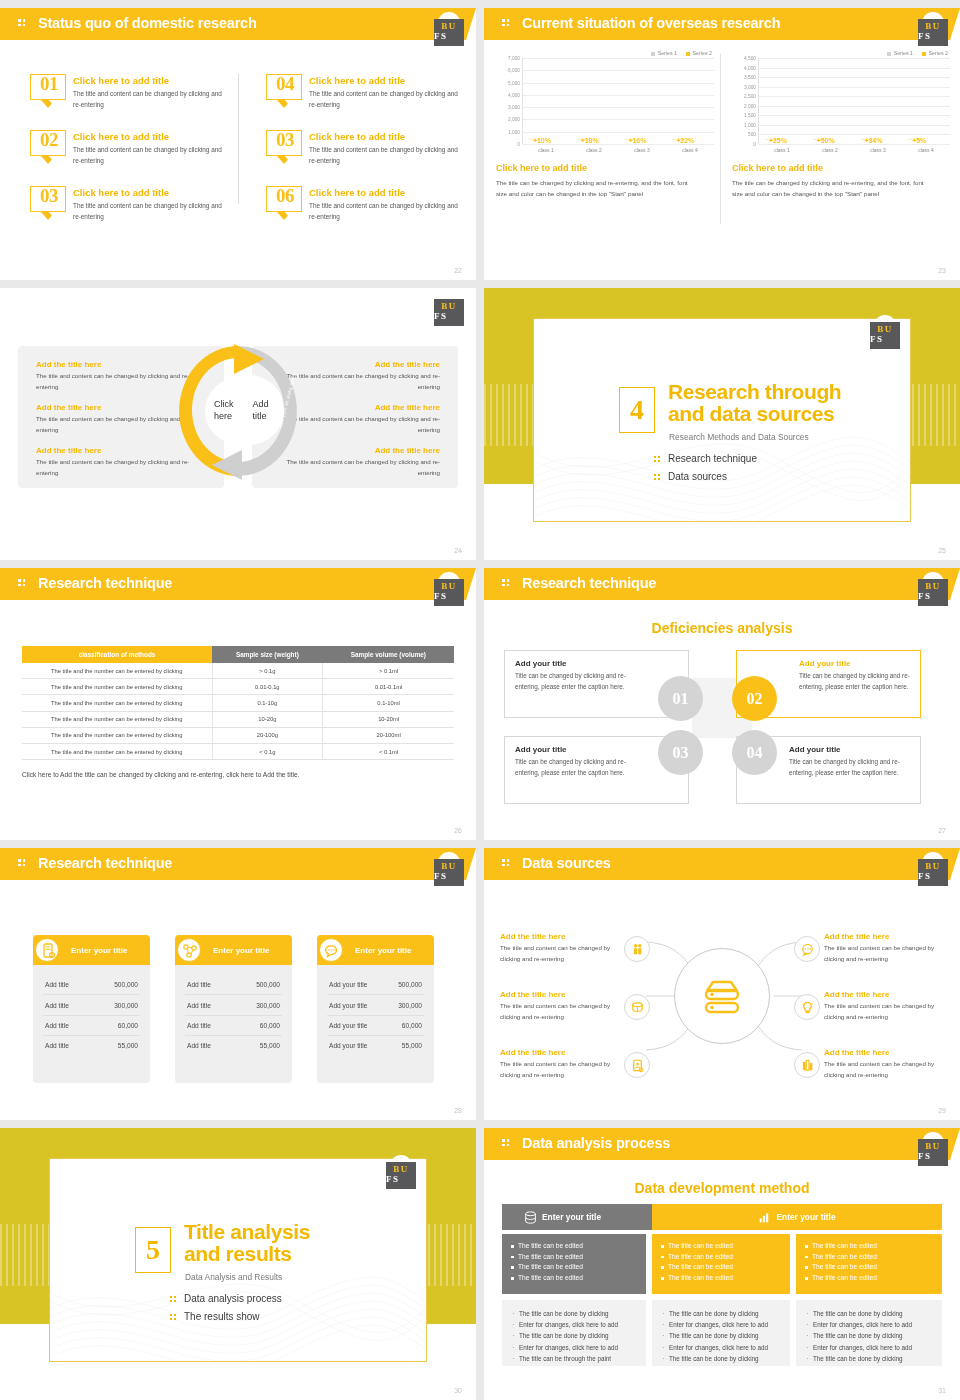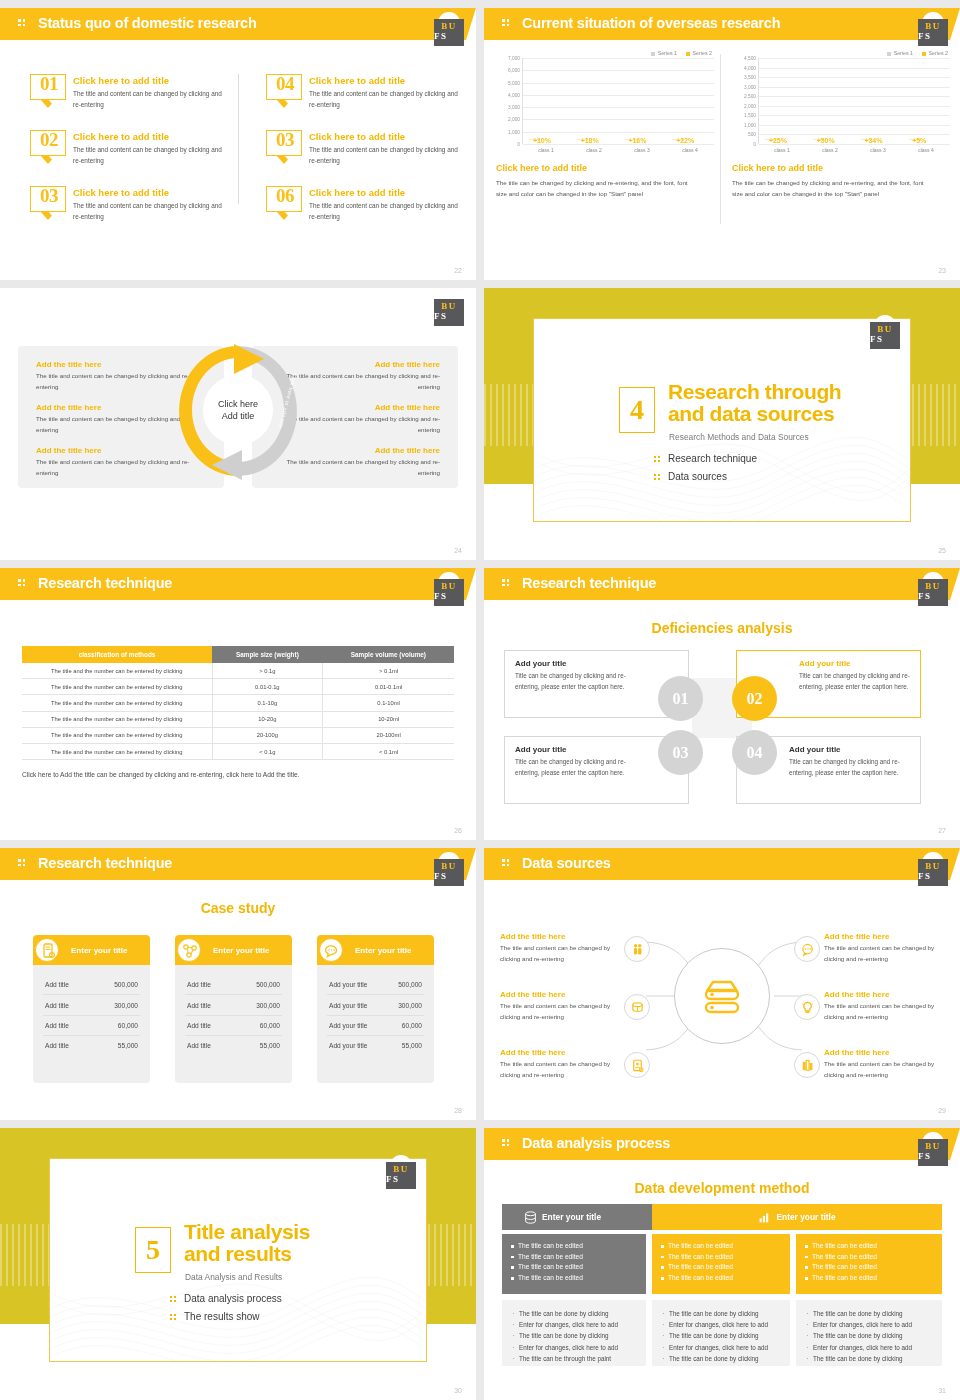--- a/index.html
+++ b/index.html
@@ -73,22 +73,22 @@
   .xaxis{display:flex;justify-content:space-around;margin-left:30px;margin-right:6px;margin-top:3px;}
   .xaxis div{font-size:5px;color:#8a8a8a;}
   .cap-t{color:#F2B705;font-size:9px;font-weight:bold;margin:10px 0 4px 4px;}
   .cap-d{color:#555;font-size:6.2px;line-height:1.85;margin-left:4px;width:200px;}
 
   
   .panel{position:absolute;top:58px;width:206px;height:142px;background:#f1f1f1;border-radius:4px;}
   .pitem-t{color:#F5B800;font-size:8px;font-weight:bold;}
   .pitem-d{color:#555;font-size:6.2px;line-height:1.7;margin-top:2px;}
   .cyc{position:absolute;left:176px;top:52px;width:124px;height:154px;}
-  .cyc .inner{position:absolute;left:27px;top:35px;width:70px;height:70px;background:#fff;border-radius:50%;
-              display:flex;flex-direction:column;align-items:center;justify-content:center;}
+  .cyc .inner{position:absolute;left:38px;top:35px;width:70px;height:70px;background:#fff;border-radius:50%;
+              display:flex;flex-direction:row;align-items:center;justify-content:center;}
   .cyc .inner span{font-size:9px;color:#333;line-height:1.35;}
   .rot-l{position:absolute;left:28px;top:58px;font-size:5.2px;color:#fff;transform:rotate(255deg);
          letter-spacing:0.4px;white-space:nowrap;}
   .rot-r{position:absolute;left:83px;top:58px;font-size:5.2px;color:#fff;transform:rotate(105deg);
          letter-spacing:0.4px;white-space:nowrap;}
 
   
   .divider{background:#fff;}
   .div-yellow{position:absolute;left:0;top:0;width:100%;height:196px;background:#D9C425;}
   .div-yellow::after{content:"";position:absolute;left:0;bottom:-56px;width:100%;height:80px;background:#fff;
@@ -639,21 +639,20 @@
           <i></i>
         </span>
     <span class="hdr-title">Research technique</span>
   </div>
   <div class="logo">
     <div class="cap"></div>
         <div class="body"></div>
     <div class="l1">BU</div>
     <div class="l2">FS</div>
   </div>
-  <div class="subhead" style="top:52px;">Case study</div>
   <div id="s28-cards">
         <div class="card" style="left: 33px;">
           <div class="card-h">
             <span>Enter your title</span>
           </div>
           <div class="cicon">
             <svg width="16" height="16" viewBox="0 0 16 16">
               <rect x="5" y="2" width="8" height="13" rx="1.3" fill="none" stroke="#FAC017" stroke-width="1.3"></rect>
               <circle cx="13" cy="13" r="2.4" fill="none" stroke="#FAC017" stroke-width="1.2"></circle>
               <line x1="6.6" y1="5" x2="11.4" y2="5" stroke="#FAC017" stroke-width="1"></line>

